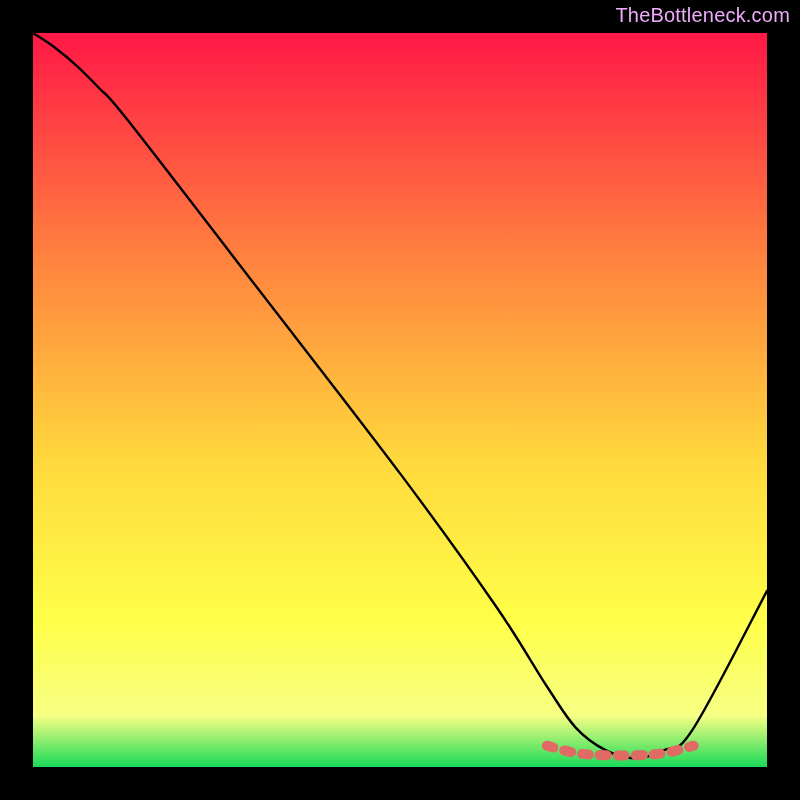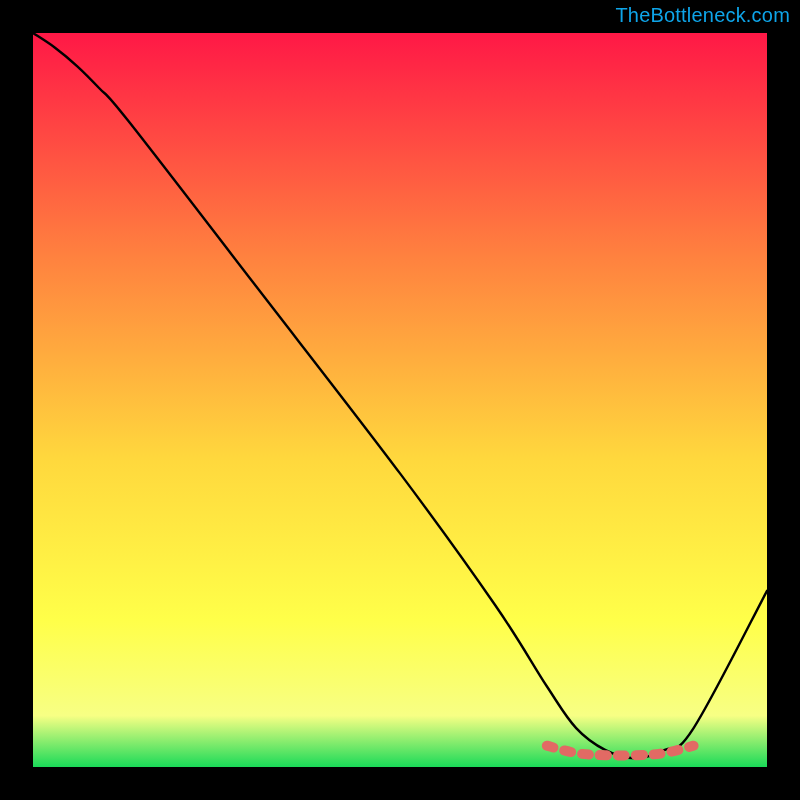--- a/index.html
+++ b/index.html
@@ -16,21 +16,21 @@
     left: 0;
     top: 0;
     width: 800px;
     height: 800px;
     background: #000;
   }
   .watermark {
     position: absolute;
     top: 4px;
     right: 10px;
-    color: #0ea5e9;
+    color: #f0abfc;
     font-size: 20px;
     font-weight: 500;
     letter-spacing: 0.2px;
     user-select: none;
   }
   .plot {
     position: absolute;
     left: 33px;
     top: 33px;
     width: 734px;

